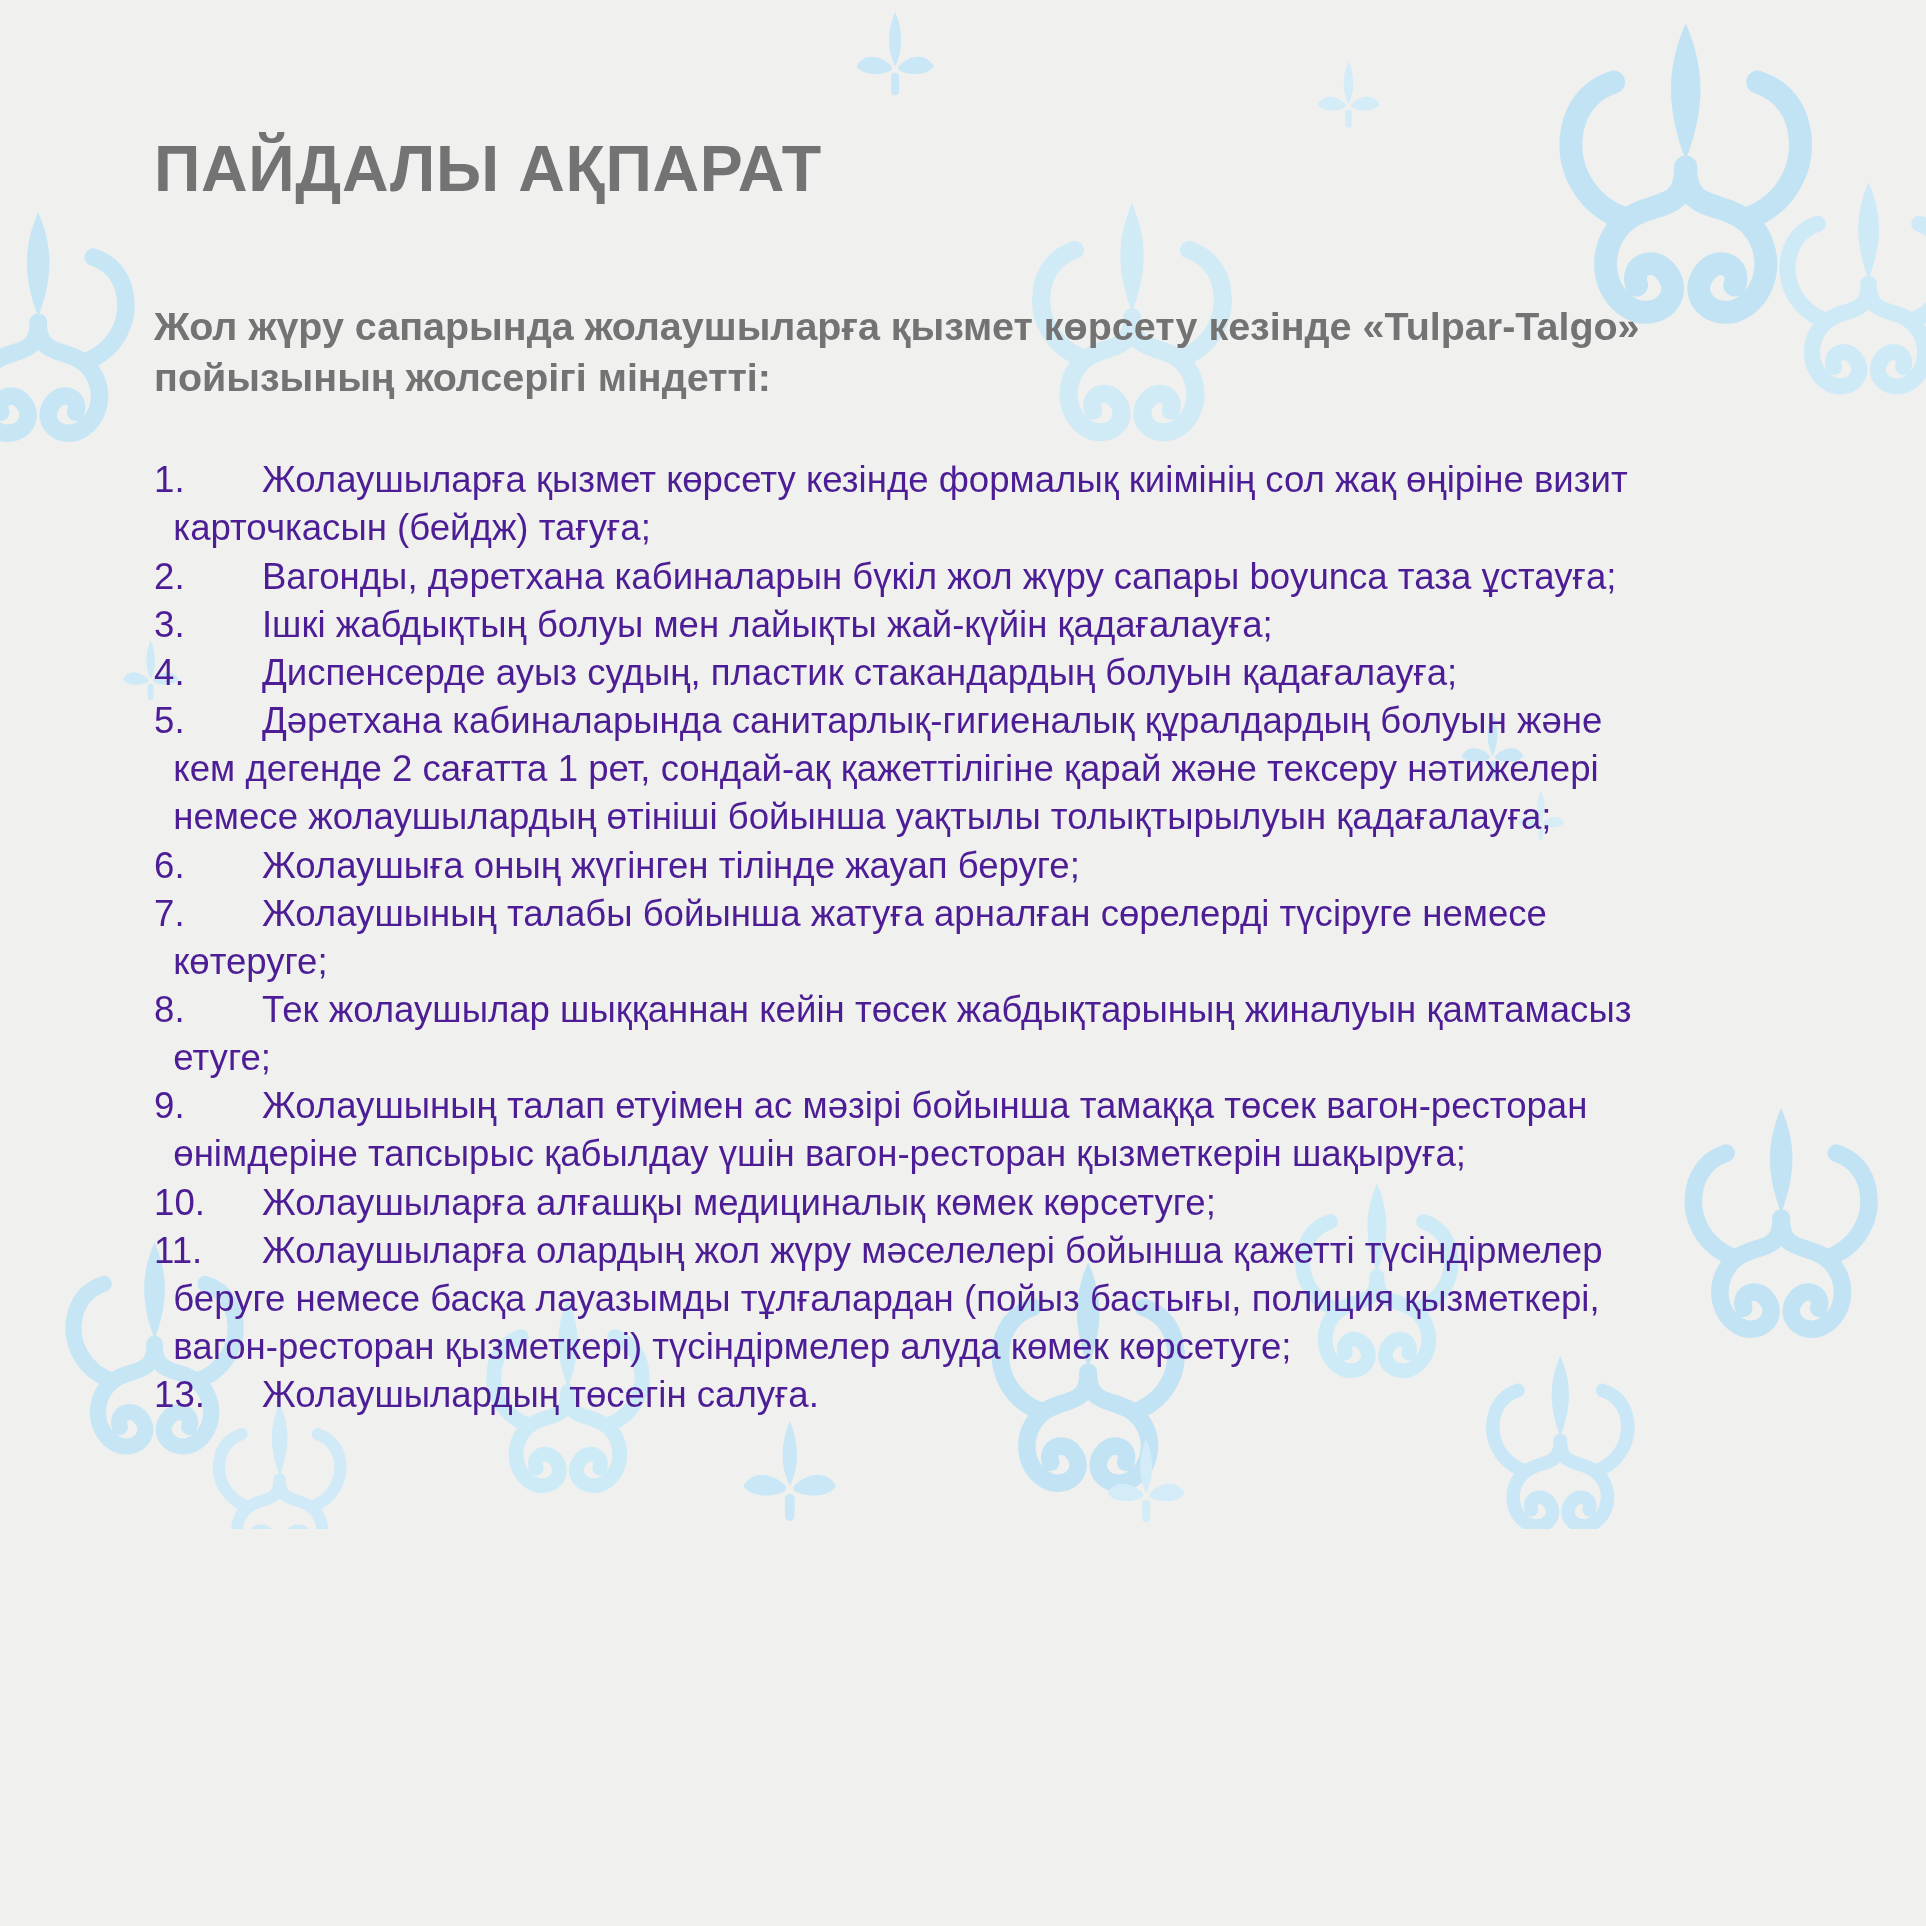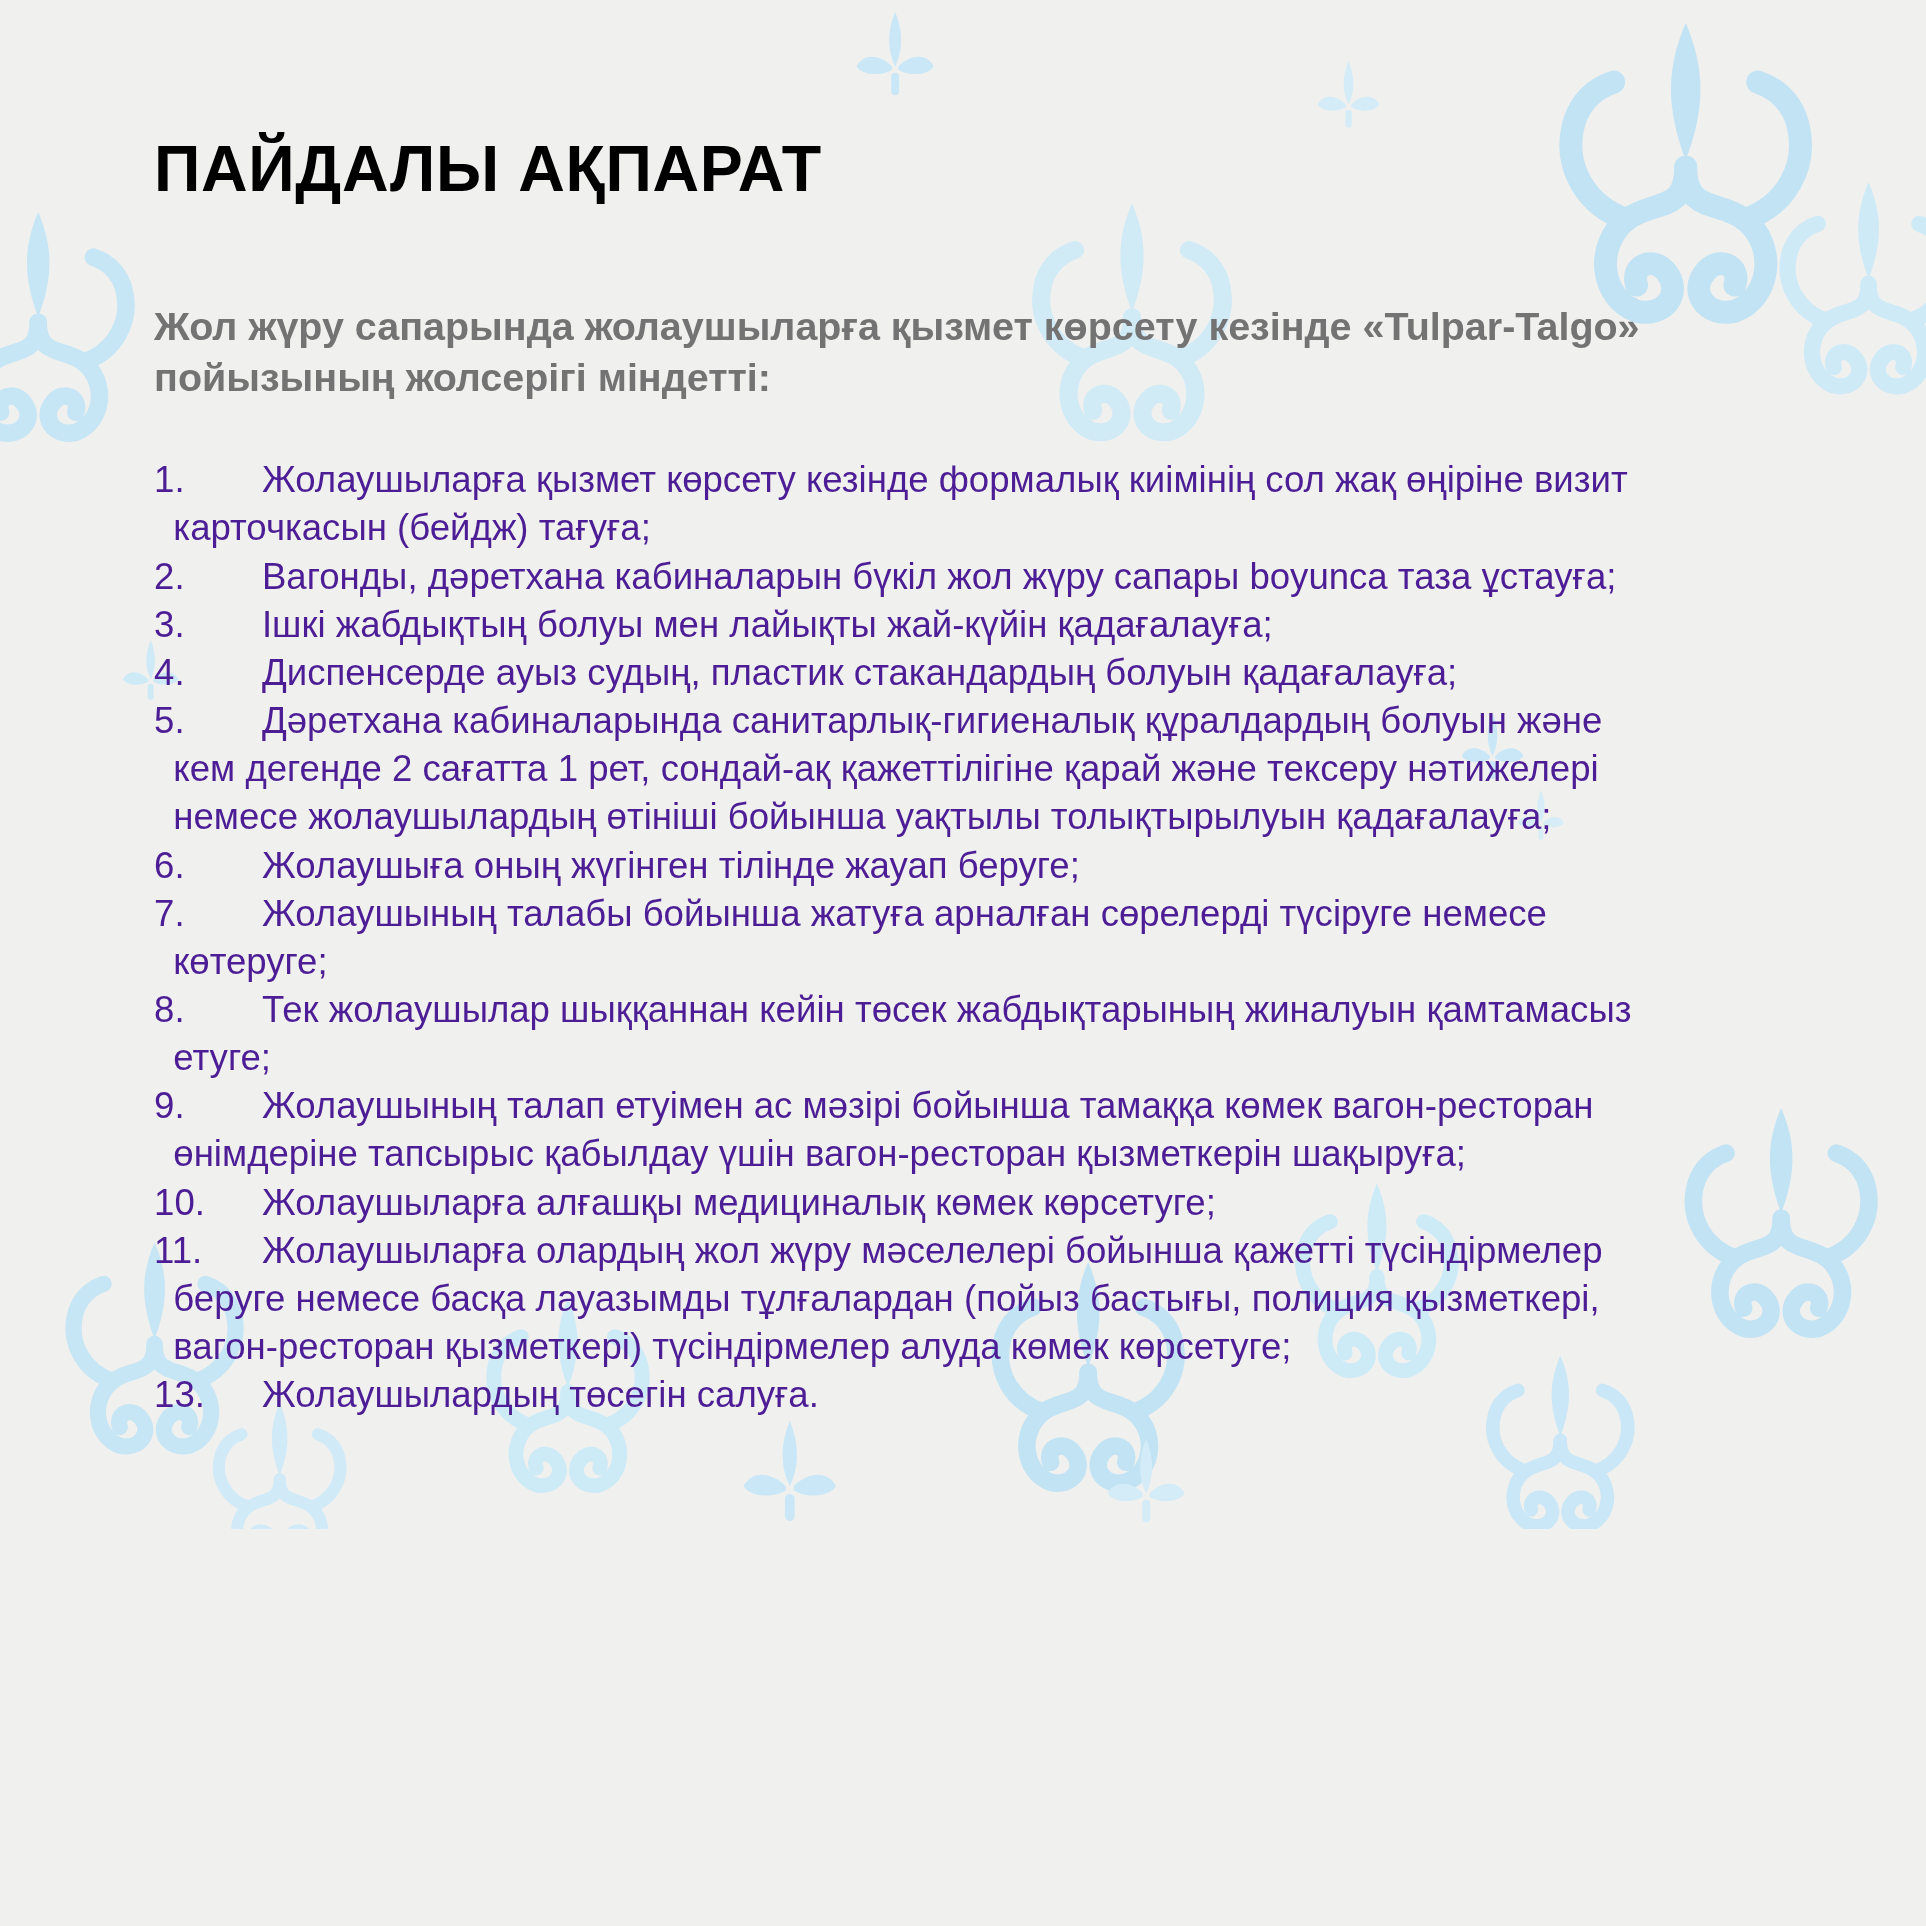--- a/index.html
+++ b/index.html
@@ -23,21 +23,21 @@
   }
   .content {
     position: relative;
     z-index: 2;
   }
   .title {
     margin: 6.8vw 7vw 8px 8vw;
     font-size: 3.35vw;
     line-height: 1.18;
     font-weight: 700;
-    color: #000000;
+    color: #737373;
     letter-spacing: 0.01em;
   }
   .subtitle {
     margin: 4.9vw 7vw 0 8vw;
     max-width: 84.5vw;
     font-size: 2.05vw;
     line-height: 2.62vw;
     font-weight: 700;
     color: #737373;
   }
@@ -148,21 +148,21 @@
     <p class="subtitle">Жол жүру сапарында жолаушыларға қызмет көрсету кезінде «Tulpar-Talgo» пойызының жолсерігі міндетті:</p>
     <div class="list">
         <div class="item"><span class="num">1.</span><span class="txt">Жолаушыларға қызмет көрсету кезінде формалық киімінің сол жақ өңіріне визит карточкасын (бейдж) тағуға;</span></div>
         <div class="item"><span class="num">2.</span><span class="txt">Вагонды, дәретхана кабиналарын бүкіл жол жүру сапары boyunca таза ұстауға;</span></div>
         <div class="item"><span class="num">3.</span><span class="txt">Ішкі жабдықтың болуы мен лайықты жай-күйін қадағалауға;</span></div>
         <div class="item"><span class="num">4.</span><span class="txt">Диспенсерде ауыз судың, пластик стакандардың болуын қадағалауға;</span></div>
         <div class="item"><span class="num">5.</span><span class="txt">Дәретхана кабиналарында санитарлық-гигиеналық құралдардың болуын және кем дегенде 2 сағатта 1 рет, сондай-ақ қажеттілігіне қарай және тексеру нәтижелері немесе жолаушылардың өтініші бойынша уақтылы толықтырылуын қадағалауға;</span></div>
         <div class="item"><span class="num">6.</span><span class="txt">Жолаушыға оның жүгінген тілінде жауап беруге;</span></div>
         <div class="item"><span class="num">7.</span><span class="txt">Жолаушының талабы бойынша жатуға арналған сөрелерді түсіруге немесе көтеруге;</span></div>
         <div class="item"><span class="num">8.</span><span class="txt">Тек жолаушылар шыққаннан кейін төсек жабдықтарының жиналуын қамтамасыз етуге;</span></div>
-        <div class="item"><span class="num">9.</span><span class="txt">Жолаушының талап етуімен ас мәзірі бойынша тамаққа көмек вагон-ресторан өнімдеріне тапсырыс қабылдау үшін вагон-ресторан қызметкерін шақыруға;</span></div>
+        <div class="item"><span class="num">9.</span><span class="txt">Жолаушының талап етуімен ас мәзірі бойынша тамаққа төсек вагон-ресторан өнімдеріне тапсырыс қабылдау үшін вагон-ресторан қызметкерін шақыруға;</span></div>
         <div class="item"><span class="num">10.</span><span class="txt">Жолаушыларға алғашқы медициналық көмек көрсетуге;</span></div>
         <div class="item"><span class="num">11.</span><span class="txt">Жолаушыларға олардың жол жүру мәселелері бойынша қажетті түсіндірмелер беруге немесе басқа лауазымды тұлғалардан (пойыз бастығы, полиция қызметкері, вагон-ресторан қызметкері) түсіндірмелер алуда көмек көрсетуге;</span></div>
         <div class="item"><span class="num">13.</span><span class="txt">Жолаушылардың төсегін салуға.</span></div>
       </div>
   </div>
 
 </div>
 
 
 </body></html>

